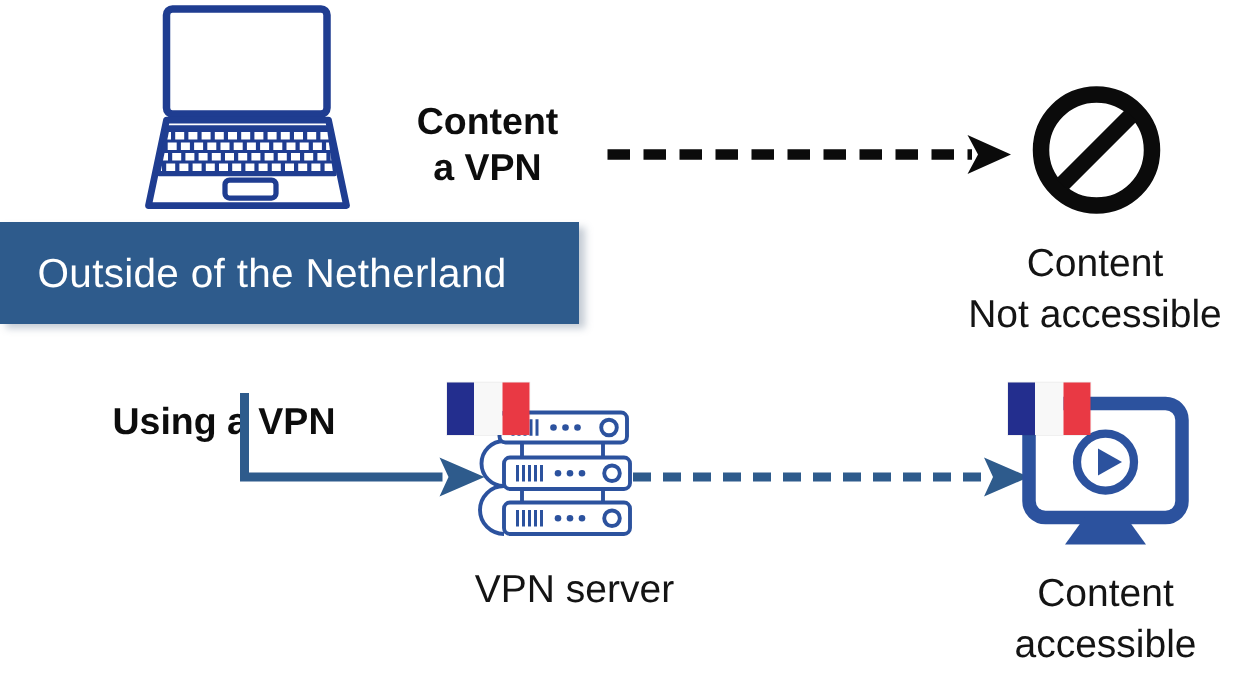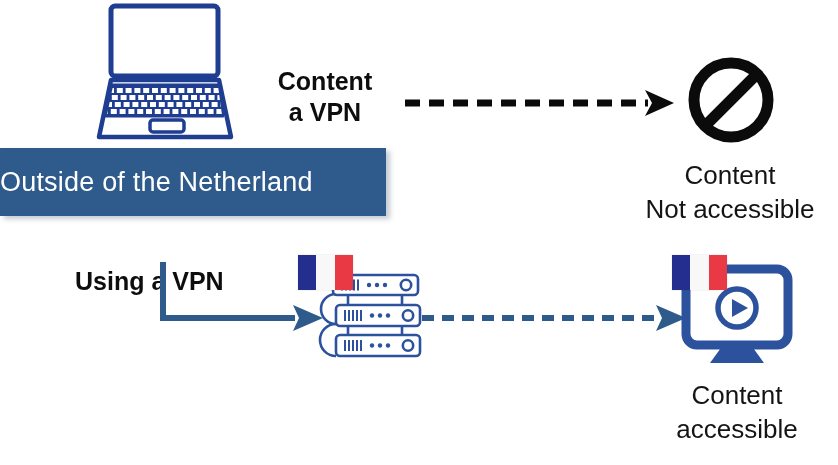--- a/index.html
+++ b/index.html
@@ -13,21 +13,21 @@
   .abs{position:absolute;}
   .label{color:var(--ink);white-space:pre-line;}
   .bold-label{font-weight:bold;color:#0d0d0d;}
   .center{text-align:center;}
   
   .banner{
     left:0;top:148px;width:386px;height:68px;
     background:var(--steel-blue);
     box-shadow:4px 3px 5px rgba(125,140,160,.45);
     display:flex;align-items:center;
-    box-sizing:border-box;
+    padding-left:25px;box-sizing:border-box;
   }
   .banner span{color:var(--white);font-size:27px;letter-spacing:.2px;}
   
   .without-vpn{left:250px;top:66px;width:150px;font-size:25px;line-height:1.24;}
   .using-vpn{left:75px;top:219px;width:200px;font-size:25px;margin-top:48px;}
   .content-blocked{left:625px;top:159px;width:210px;font-size:26px;line-height:1.3;}
   .vpn-server-label{left:303px;top:377px;width:160px;font-size:26px;}
   .content-accessible{left:632px;top:379px;width:210px;font-size:26px;line-height:1.3;}
   
   .flag{width:55px;height:35px;display:flex;box-shadow:0 0 0 0.5px rgba(0,0,0,.08);}
@@ -157,17 +157,18 @@
       <div class="r"></div>
   </div>
 
   <svg class="abs" style="left:674px;top:262px" width="124" height="108" viewBox="0 0 124 108" aria-hidden="true">
     <rect x="12" y="7" width="102" height="76" rx="11" class="st-icon fi-white" stroke-width="9"></rect>
     <circle cx="63" cy="46" r="19" class="st-icon fi-white" stroke-width="5.5"></circle>
     <polygon points="58,37 58,55 74,46" class="fi-icon"></polygon>
     <path d="M49 83 H77 L90 101 H36 Z" class="fi-icon"></path>
   </svg>
 
+  <div class="abs label center vpn-server-label">VPN server</div>
 
   <div class="abs label center content-accessible">Content
 accessible</div>
 
 </div>
 
 </body></html>

